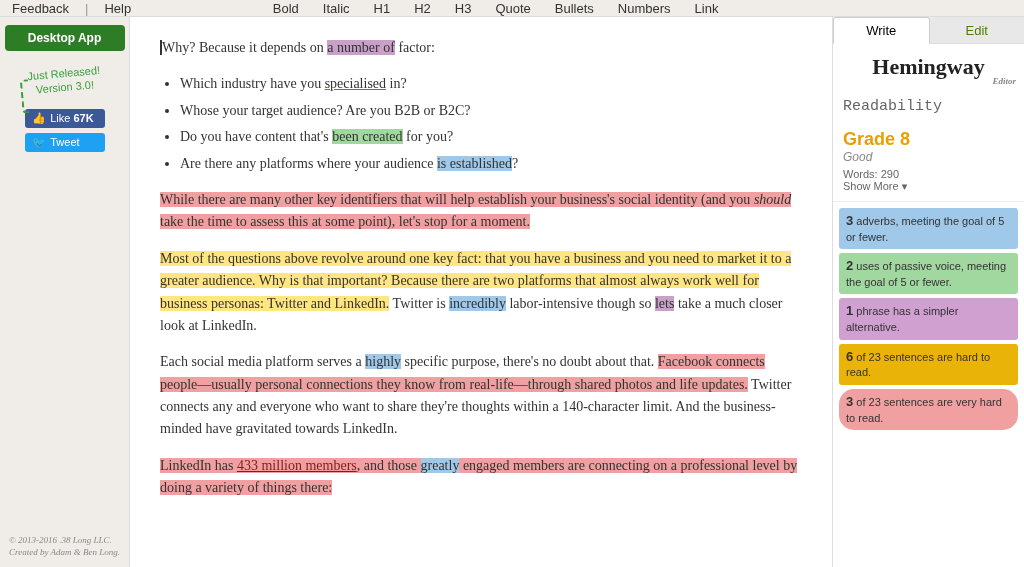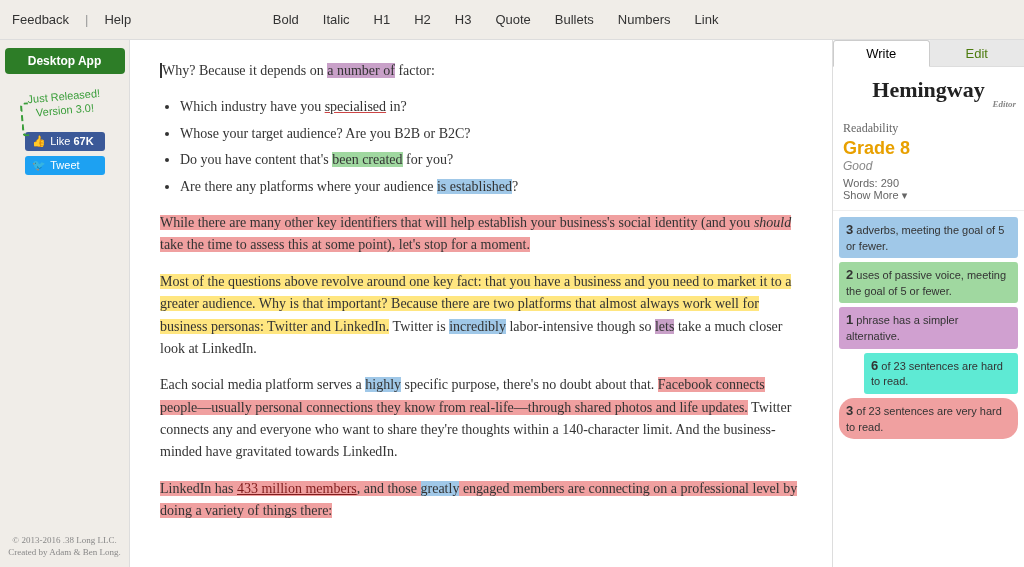--- a/index.html
+++ b/index.html
@@ -5,21 +5,21 @@
     * { box-sizing: border-box; margin: 0; padding: 0; }
     body { font-family: Georgia, 'Times New Roman', serif; font-size: 14px; background: #f5f5f0; display: flex; flex-direction: column; height: 567px; overflow: hidden; }
 
     
     #top-nav {
       display: flex;
       align-items: center;
       background: #f0ede8;
       border-bottom: 1px solid #ddd;
       padding: 0 8px;
-      height: 40px;
+      height: 17px;
       font-size: 13px;
       font-family: Arial, sans-serif;
     }
     #top-nav .nav-left { display: flex; align-items: center; gap: 8px; }
     #top-nav .nav-center { flex: 1; display: flex; justify-content: center; gap: 16px; }
     #top-nav .nav-right { width: 160px; }
     .nav-divider { color: #999; margin: 0 4px; }
     .toolbar-btn {
       background: none; border: none; cursor: pointer; font-size: 13px; color: #333; padding: 2px 4px; font-family: Arial, sans-serif;
     }
@@ -72,21 +72,21 @@
       border-radius: 4px 0 0 4px;
     }
     .social-btn {
       display: flex; align-items: center; gap: 4px;
       border: none; border-radius: 3px; padding: 3px 8px;
       font-size: 11px; cursor: pointer; font-family: Arial, sans-serif;
       width: 80px;
     }
     .fb-btn { background: #3b5998; color: white; }
     .tw-btn { background: #1da1f2; color: white; }
-    .sidebar-bottom { margin-top: auto; font-size: 9px; color: #888; text-align: center; line-height: 1.4; }
+    .sidebar-bottom { margin-top: auto; font-size: 9px; color: #888; line-height: 1.4; font-style: italic; }
 
     
     #editor-area {
       flex: 1;
       background: white;
       overflow-y: auto;
       padding: 20px 30px;
       line-height: 1.6;
       font-size: 14px;
       color: #333;
@@ -143,41 +143,41 @@
     .hemingway-logo .editor-sub {
       font-size: 9px;
       color: #888;
       display: block;
       text-align: right;
       margin-top: -4px;
       font-style: italic;
     }
 
     .readability-section { padding: 8px 10px; border-bottom: 1px solid #eee; }
-    .readability-title { font-size: 12px; color: #666; font-family: Liberation Serif, serif; margin-bottom: 2px; }
+    .readability-title { font-size: 15px; color: #666; font-family: Liberation Mono, monospace; margin-bottom: 14px; }
     .grade-value { font-size: 18px; font-weight: bold; color: #e8a000; font-family: Arial, sans-serif; }
     .grade-label { font-size: 12px; color: #888; font-family: Arial, sans-serif; font-style: italic; }
     .words-line { font-size: 11px; color: #666; font-family: Arial, sans-serif; margin-top: 4px; }
     .show-more { font-size: 11px; color: #666; font-family: Arial, sans-serif; cursor: pointer; }
     .show-more::after { content: ' ▾'; }
 
     .stats-list { padding: 6px 6px; display: flex; flex-direction: column; gap: 4px; }
     .stat-item {
       border-radius: 3px;
       padding: 5px 7px;
       font-size: 11px;
       font-family: Arial, sans-serif;
       line-height: 1.3;
       color: #333;
     }
     .stat-item .stat-num { font-weight: bold; font-size: 13px; }
     .stat-blue { background: #a0c8e8; }
     .stat-green { background: #a0d8a0; }
     .stat-purple { background: #d0a0d0; }
-    .stat-yellow { background: #5eead4; margin-left: 25px; }
+    .stat-yellow { background: #eab308; }
     .stat-pink { background: #f0a0a0; border-radius: 15px; }
   </style>
 </head>
 <body>
 
 <div id="top-nav">
   <div class="nav-left">
     <button class="toolbar-btn">Feedback</button>
     <span class="nav-divider">|</span>
     <button class="toolbar-btn">Help</button>

